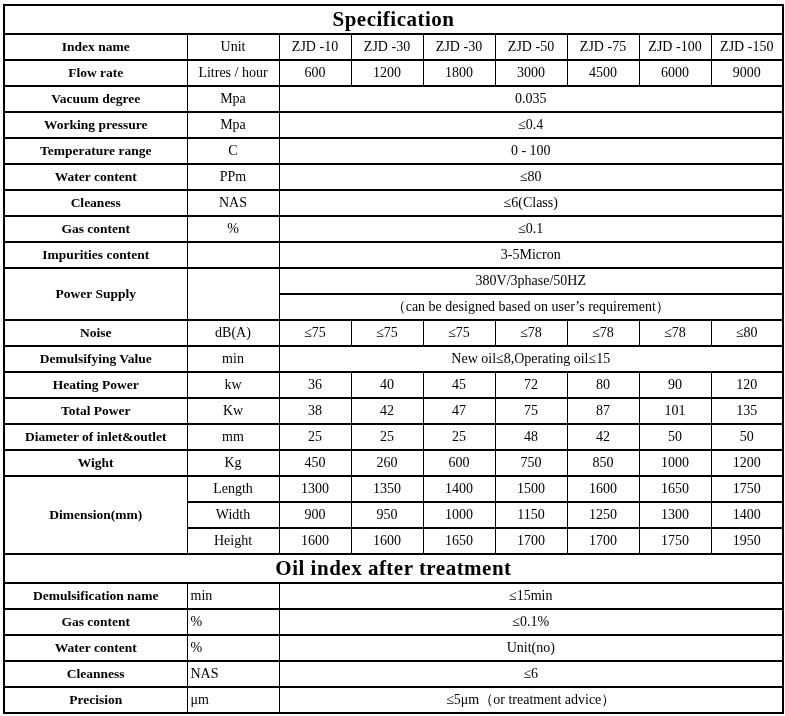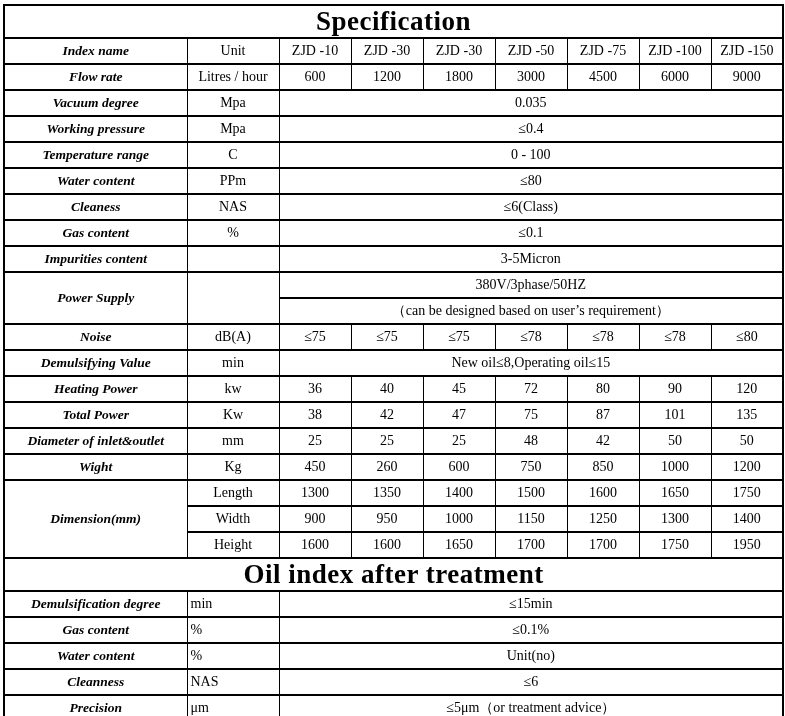--- a/index.html
+++ b/index.html
@@ -30,25 +30,24 @@
     vertical-align: middle;
     font-size: 14px;
     height: 24px;
     padding: 0 1px;
     overflow: hidden;
     white-space: nowrap;
   }
   table.spec td.label {
     font-weight: bold;
     font-size: 13.5px;
-    font-style: italic;
   }
   table.spec td.title {
     font-weight: bold;
-    font-size: 27px;
+    font-size: 21px;
     height: 27px;
     letter-spacing: 0.5px;
   }
   table.spec td.unit-left {
     text-align: left;
     padding-left: 3px;
   }
 </style>
 </head>
 <body>
@@ -222,21 +221,21 @@
         <td>1650</td>
         <td>1700</td>
         <td>1700</td>
         <td>1750</td>
         <td>1950</td>
       </tr>
       <tr>
         <td colspan="9" class="title">Oil index after treatment</td>
       </tr>
       <tr>
-        <td class="label">Demulsification degree</td>
+        <td class="label">Demulsification name</td>
         <td class="unit-left">min</td>
         <td colspan="7">≤15min</td>
       </tr>
       <tr>
         <td class="label">Gas content</td>
         <td class="unit-left">%</td>
         <td colspan="7">≤0.1%</td>
       </tr>
       <tr>
         <td class="label">Water content</td>

